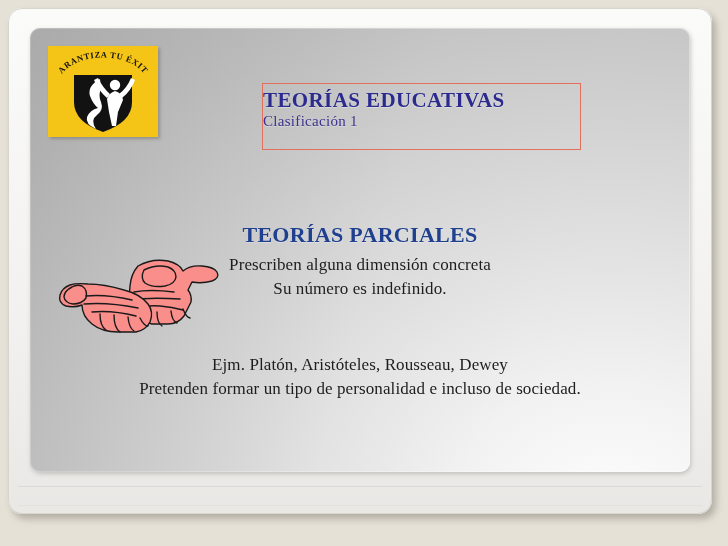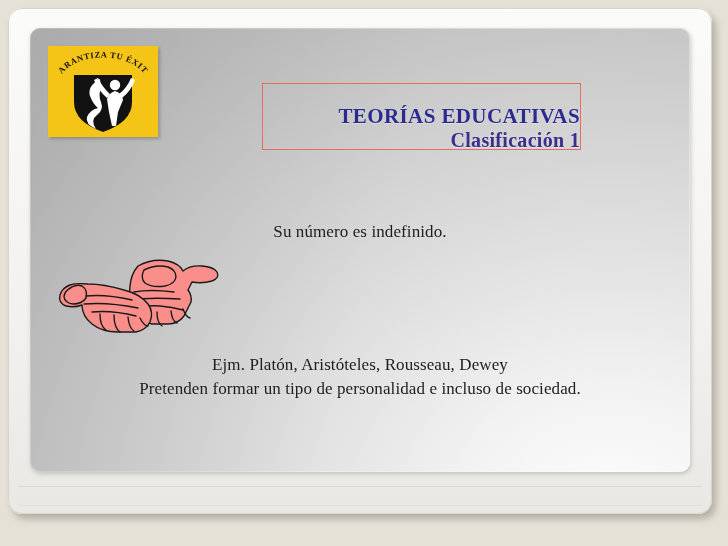--- a/index.html
+++ b/index.html
@@ -90,35 +90,35 @@
 
   
   #title-box {
     position: absolute;
     left: 232px;
     top: 55px;
     width: 319px;
     height: 67px;
     border: 1px solid #e2705c;
     box-sizing: border-box;
-    text-align: right;
-    padding-top: 21px;
+    text-align: left;
+    padding-top: 5px;
   }
   #title-line-1 {
     font-size: 21px;
     font-weight: bold;
     letter-spacing: 0.4px;
     color: #2b2b8f;
     line-height: 1.08;
     text-shadow: 0 1px 0 rgba(255,255,255,0.35);
     white-space: nowrap;
   }
   #title-line-2 {
-    font-size: 20px;
-    font-weight: bold;
+    font-size: 15px;
+    font-weight: normal;
     color: #3a2f8c;
     line-height: 1.25;
     letter-spacing: 0.3px;
     text-shadow: 0 1px 0 rgba(255,255,255,0.35);
     white-space: nowrap;
   }
 
   
   #hands {
     position: absolute;
@@ -229,20 +229,22 @@
             <path d="M 48,64 Q 48,76 54,80" fill="none"></path>
             <path d="M 62,65 Q 62,78 68,82" fill="none"></path>
             <path d="M 76,67 Q 77,78 82,81" fill="none"></path>
             <path d="M 88,68 Q 92,76 96,76" fill="none"></path>
           </g>
         </g>
       </svg>
     </div>
 
     <div class="block" id="block-parciales">
+      <div class="block-heading">TEORÍAS PARCIALES</div>
+      <div class="block-line">Prescriben alguna dimensión concreta</div>
       <div class="block-line">Su número es indefinido.</div>
     </div>
 
     <div class="block" id="block-generales">
       <div class="block-line">Ejm. Platón, Aristóteles,  Rousseau, Dewey</div>
       <div class="block-line">Pretenden formar un tipo de personalidad e incluso de sociedad.</div>
     </div>
 
   </div>
 </div>

